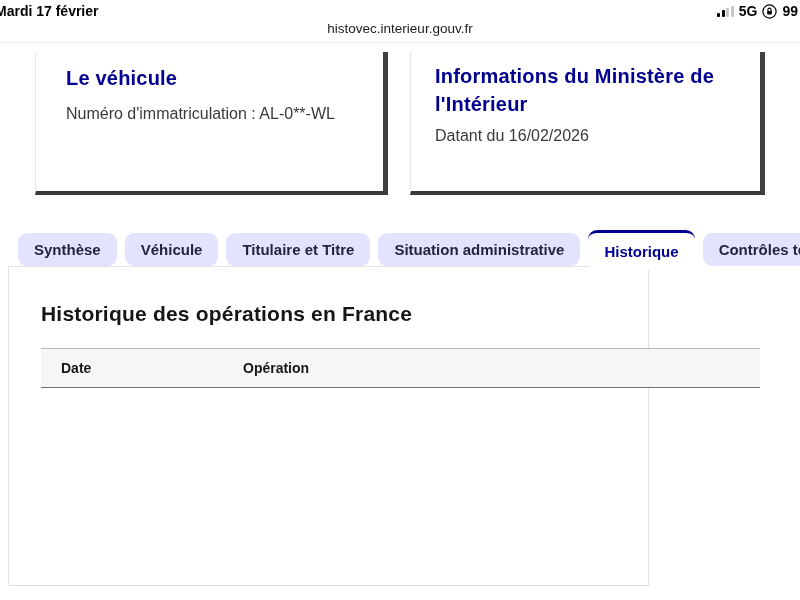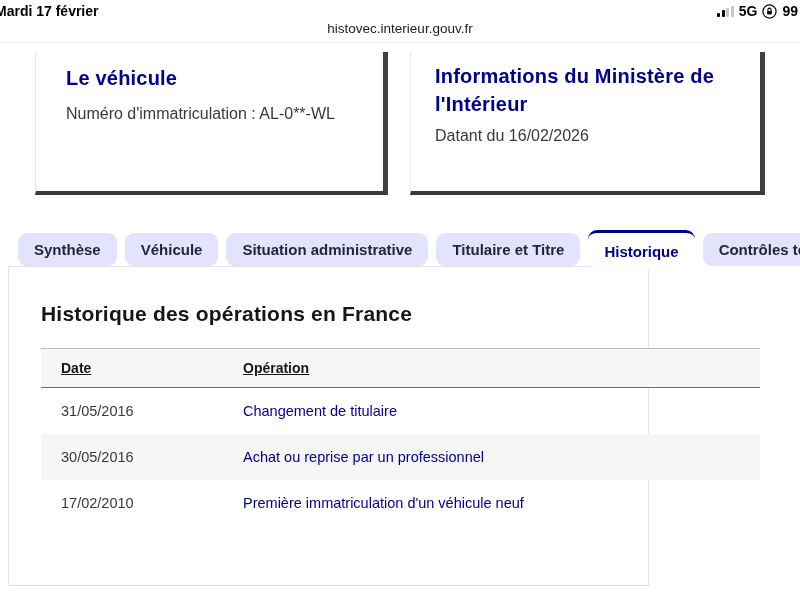--- a/index.html
+++ b/index.html
@@ -86,21 +86,21 @@
 
   
   .table {
     position: absolute; left: 32px; top: 81px; width: 719px;
     border-top: 1px solid #b9b9b9;
   }
   .thead {
     display: flex; height: 39px; align-items: center;
     background: var(--row_alt, #f6f6f6);
     border-bottom: 1px solid #6f6f6f;
-    font-size: 14px; font-weight: 700; color: #161616; text-decoration: underline;
+    font-size: 14px; font-weight: 700; color: #161616;
   }
   .trow { display: flex; height: 46px; align-items: center; font-size: 14.5px; }
   .trow.alt { background: var(--row_alt, #f6f6f6); }
   .cell { padding-left: 20px; }
   .col-date { width: 182px; flex: 0 0 182px; }
   .col-op { flex: 1; }
   .date-cell { width: 182px; flex: 0 0 182px; color: #3a3a3a; }
   .op-cell { flex: 1; color: var(--primary, #000091); }
 </style>
 </head>
@@ -134,42 +134,28 @@
 </div>
 
 <div class="card card-ministry">
   <div class="card-title">Informations du Ministère de l'Intérieur</div>
   <div class="card-text">Datant du 16/02/2026</div>
 </div>
 
 <div class="tab-bar">
     <div class="tab">Synthèse</div>
     <div class="tab">Véhicule</div>
+    <div class="tab">Titulaire et Titre</div>
     <div class="tab">Situation administrative</div>
-    <div class="tab">Titulaire et Titre</div>
     <div class="tab active">Historique</div>
     <div class="tab">Contrôles techniques</div>
   </div>
 
 <div class="content-panel">
   <div class="section-title">Historique des opérations en France</div>
 
   <div class="table">
     <div class="thead">
       <div class="cell col-date">Date</div>
       <div class="cell col-op">Opération</div>
     </div>
-    <div>
-        <div class="trow">
-          <div class="cell date-cell">31/05/2016</div>
-          <div class="cell op-cell">Changement de titulaire</div>
-        </div>
-        <div class="trow alt">
-          <div class="cell date-cell">30/05/2016</div>
-          <div class="cell op-cell">Achat ou reprise par un professionnel</div>
-        </div>
-        <div class="trow">
-          <div class="cell date-cell">17/02/2010</div>
-          <div class="cell op-cell">Première immatriculation d'un véhicule neuf</div>
-        </div>
-      </div>
   </div>
 </div>
 
 </body></html>

